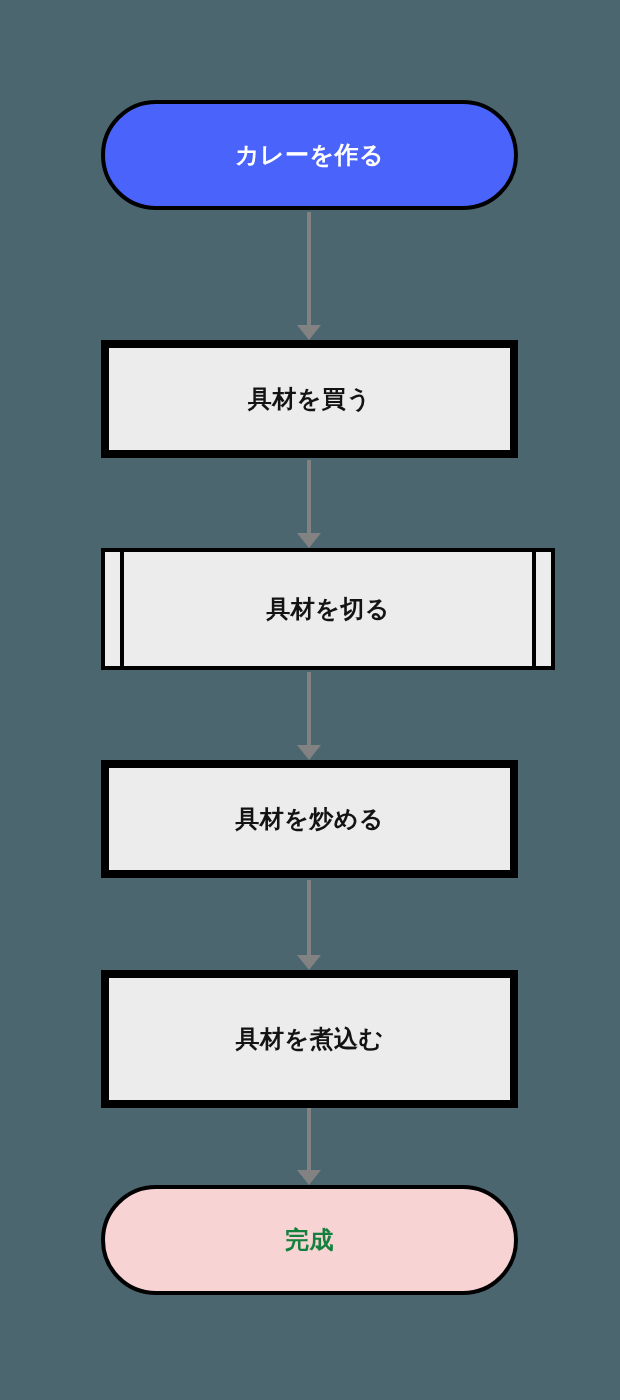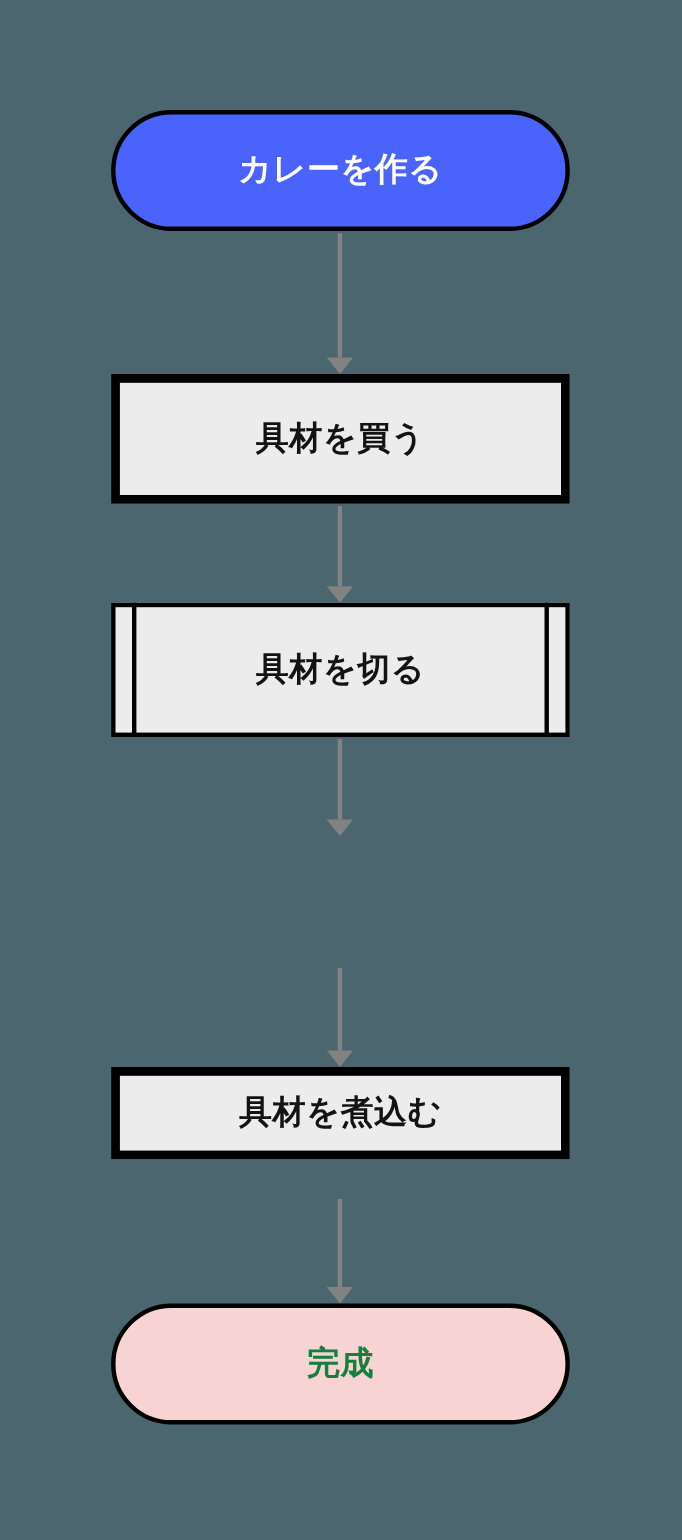--- a/index.html
+++ b/index.html
@@ -23,21 +23,21 @@
 
   
   .node {
     position: absolute;
     box-sizing: border-box;
     display: flex;
     align-items: center;
     justify-content: center;
   }
   .node-label {
-    font-size: 30px;
+    font-size: 24px;
     font-weight: bold;
     line-height: 1;
     letter-spacing: 0.5px;
     white-space: nowrap;
     user-select: none;
   }
 
   
   .node-stadium {
     border: 4px solid #000000;
@@ -142,26 +142,29 @@
   </div>
 
   <div class="node node-stadium node-start" style="left: 101px; top: 100px; width: 417px; height: 110px; background: rgb(74, 99, 251); border-color: rgb(0, 0, 0);">
     <span class="node-label" style="color: rgb(255, 255, 255);">カレーを作る</span>
   </div>
 
   <div class="node node-process" style="left: 101px; top: 340px; width: 417px; height: 118px; background: rgb(236, 236, 236); border-color: rgb(0, 0, 0);">
     <span class="node-label" style="color: rgb(19, 19, 19);">具材を買う</span>
   </div>
 
-  <div class="node node-subroutine" style="left: 101px; top: 548px; width: 417px; height: 122px; background: rgb(236, 236, 236); border-color: rgb(0, 0, 0);">
+  <div class="node node-subroutine" style="left: 101px; top: 548px; width: 454px; height: 122px; background: rgb(236, 236, 236); border-color: rgb(0, 0, 0);">
     <span class="node-label" style="color: rgb(19, 19, 19);">具材を切る</span>
   </div>
 
+  <div class="node node-process" style="left: 101px; top: 760px; width: 417px; height: 118px; background: rgb(236, 236, 236); border-color: rgb(0, 0, 0);">
+    <span class="node-label" style="color: rgb(19, 19, 19);">具材を炒める</span>
+  </div>
 
-  <div class="node node-process" style="left: 101px; top: 970px; width: 417px; height: 84px; background: rgb(236, 236, 236); border-color: rgb(0, 0, 0);">
+  <div class="node node-process" style="left: 101px; top: 970px; width: 417px; height: 138px; background: rgb(236, 236, 236); border-color: rgb(0, 0, 0);">
     <span class="node-label" style="color: rgb(19, 19, 19);">具材を煮込む</span>
   </div>
 
   <div class="node node-stadium node-end" style="left: 101px; top: 1185px; width: 417px; height: 110px; background: rgb(247, 211, 212); border-color: rgb(0, 0, 0);">
     <span class="node-label" style="color: #15803d;">完成</span>
   </div>
 
 </div>
 
 </body></html>

